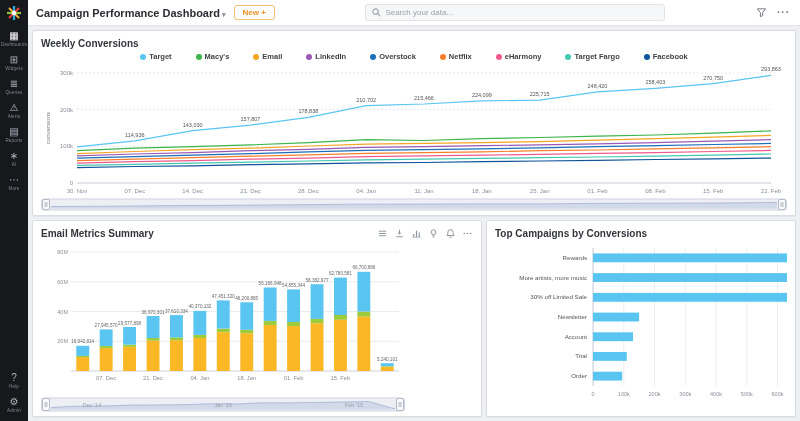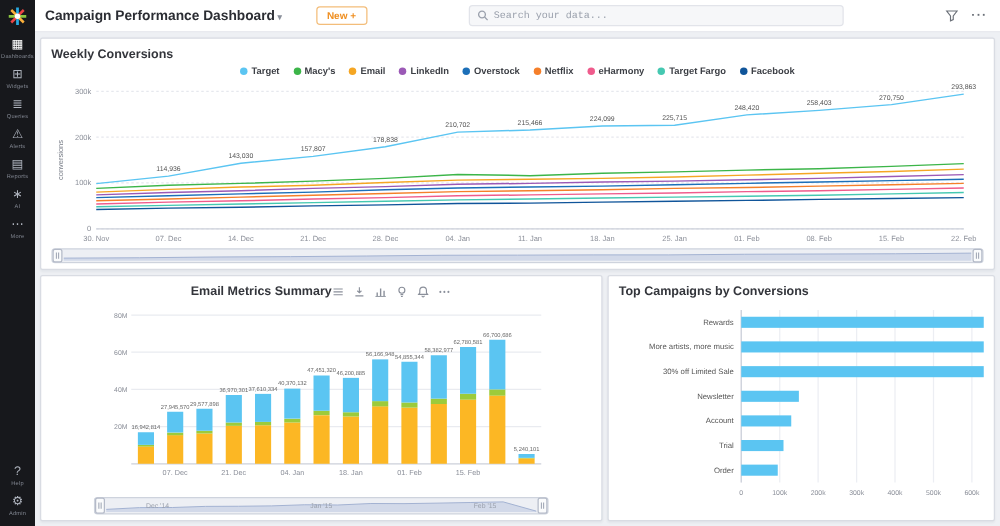--- a/index.html
+++ b/index.html
@@ -19,46 +19,46 @@
   .sidebar-spacer { flex:1; }
   .sidebar-bottom { padding-bottom:5px; display:flex; flex-direction:column; align-items:center; }
 
   
   .main { flex:1; display:flex; flex-direction:column; min-width:0; }
   .header { height:26px; flex-shrink:0; background:#fff; border-bottom:1px solid #e2e4ea;
     display:flex; align-items:center; padding:0 10px 0 8px; gap:8px; }
   .dash-title { font-size:11px; font-weight:bold; color:#2b2d33; white-space:nowrap; }
   .title-caret { font-size:7px; color:#8a8f9a; margin-left:2px; }
   .new-btn { font-size:8px; font-weight:bold; color:#ef8e1f; background:#fff;
-    border:1px solid #f3bd7a; border-radius:3px; padding:2px 8px; cursor:pointer; white-space:nowrap;margin-left:19px; }
+    border:1px solid #f3bd7a; border-radius:3px; padding:2px 8px; cursor:pointer; white-space:nowrap; }
   .header-center { flex:1; display:flex; justify-content:center; min-width:0; }
   .search-box { width:300px; height:17px; background:#f6f7f9; border:1px solid #e2e4ea;
     border-radius:3px; display:flex; align-items:center; padding:0 6px; gap:4px; }
   .search-box input { border:none; outline:none; background:transparent; flex:1;
-    font-size:8px; color:#444; font-family:Liberation Mono, monospace; }
+    font-size:8px; color:#444; font-family:Liberation Sans, sans-serif; }
   .search-box input::placeholder { color:#9aa0ac; }
   .header-right { display:flex; align-items:center; gap:10px; }
   .hdr-icon { cursor:pointer; display:flex; align-items:center; color:#6b7078; }
   .hdr-dots { font-size:10px; font-weight:bold; color:#6b7078; letter-spacing:1px; cursor:pointer; }
 
   
   .content { flex:1; padding:4px; display:flex; flex-direction:column; gap:4px; min-height:0; }
   .widget { background:#fff; border:1px solid #d9dce3; border-radius:2px;
     box-shadow:0 1px 2px rgba(20,30,60,.05); padding:5px 8px 4px;
     display:flex; flex-direction:column; min-width:0; min-height:0; }
   .widget-weekly { height:186px; flex-shrink:0; }
   .row { flex:1; display:flex; gap:4px; min-height:0; }
-  .widget-email { width:450px; flex-shrink:0;align-items:center; }
+  .widget-email { width:450px; flex-shrink:0; }
   .widget-top { flex:1; }
   .widget-head { display:flex; align-items:center; justify-content:space-between; height:14px; }
   .widget-title { font-size:10px; font-weight:bold; color:#33353b; }
   .toolbar { display:flex; align-items:center; gap:6px; }
   .tb-icon { display:flex; align-items:center; cursor:pointer; }
   .legend { height:13px; display:flex; align-items:center; justify-content:center;
-    gap:11px; flex-shrink:0; }
+    gap:24px; flex-shrink:0; }
   .legend-item { display:flex; align-items:center; gap:3px; font-size:7.5px;
     font-weight:bold; color:#3c3f45; cursor:pointer; white-space:nowrap; }
   .legend-item .dot { width:6px; height:6px; border-radius:50%; display:inline-block; }
   .chart-box { flex:1; min-height:0; overflow:hidden; }
   .navigator { height:13px; flex-shrink:0; margin-top:2px; }
   .navigator-tall { height:15px; }
   svg { font-family:"Liberation Sans", sans-serif; display:block; }
 </style>
 </head>
 <body>

